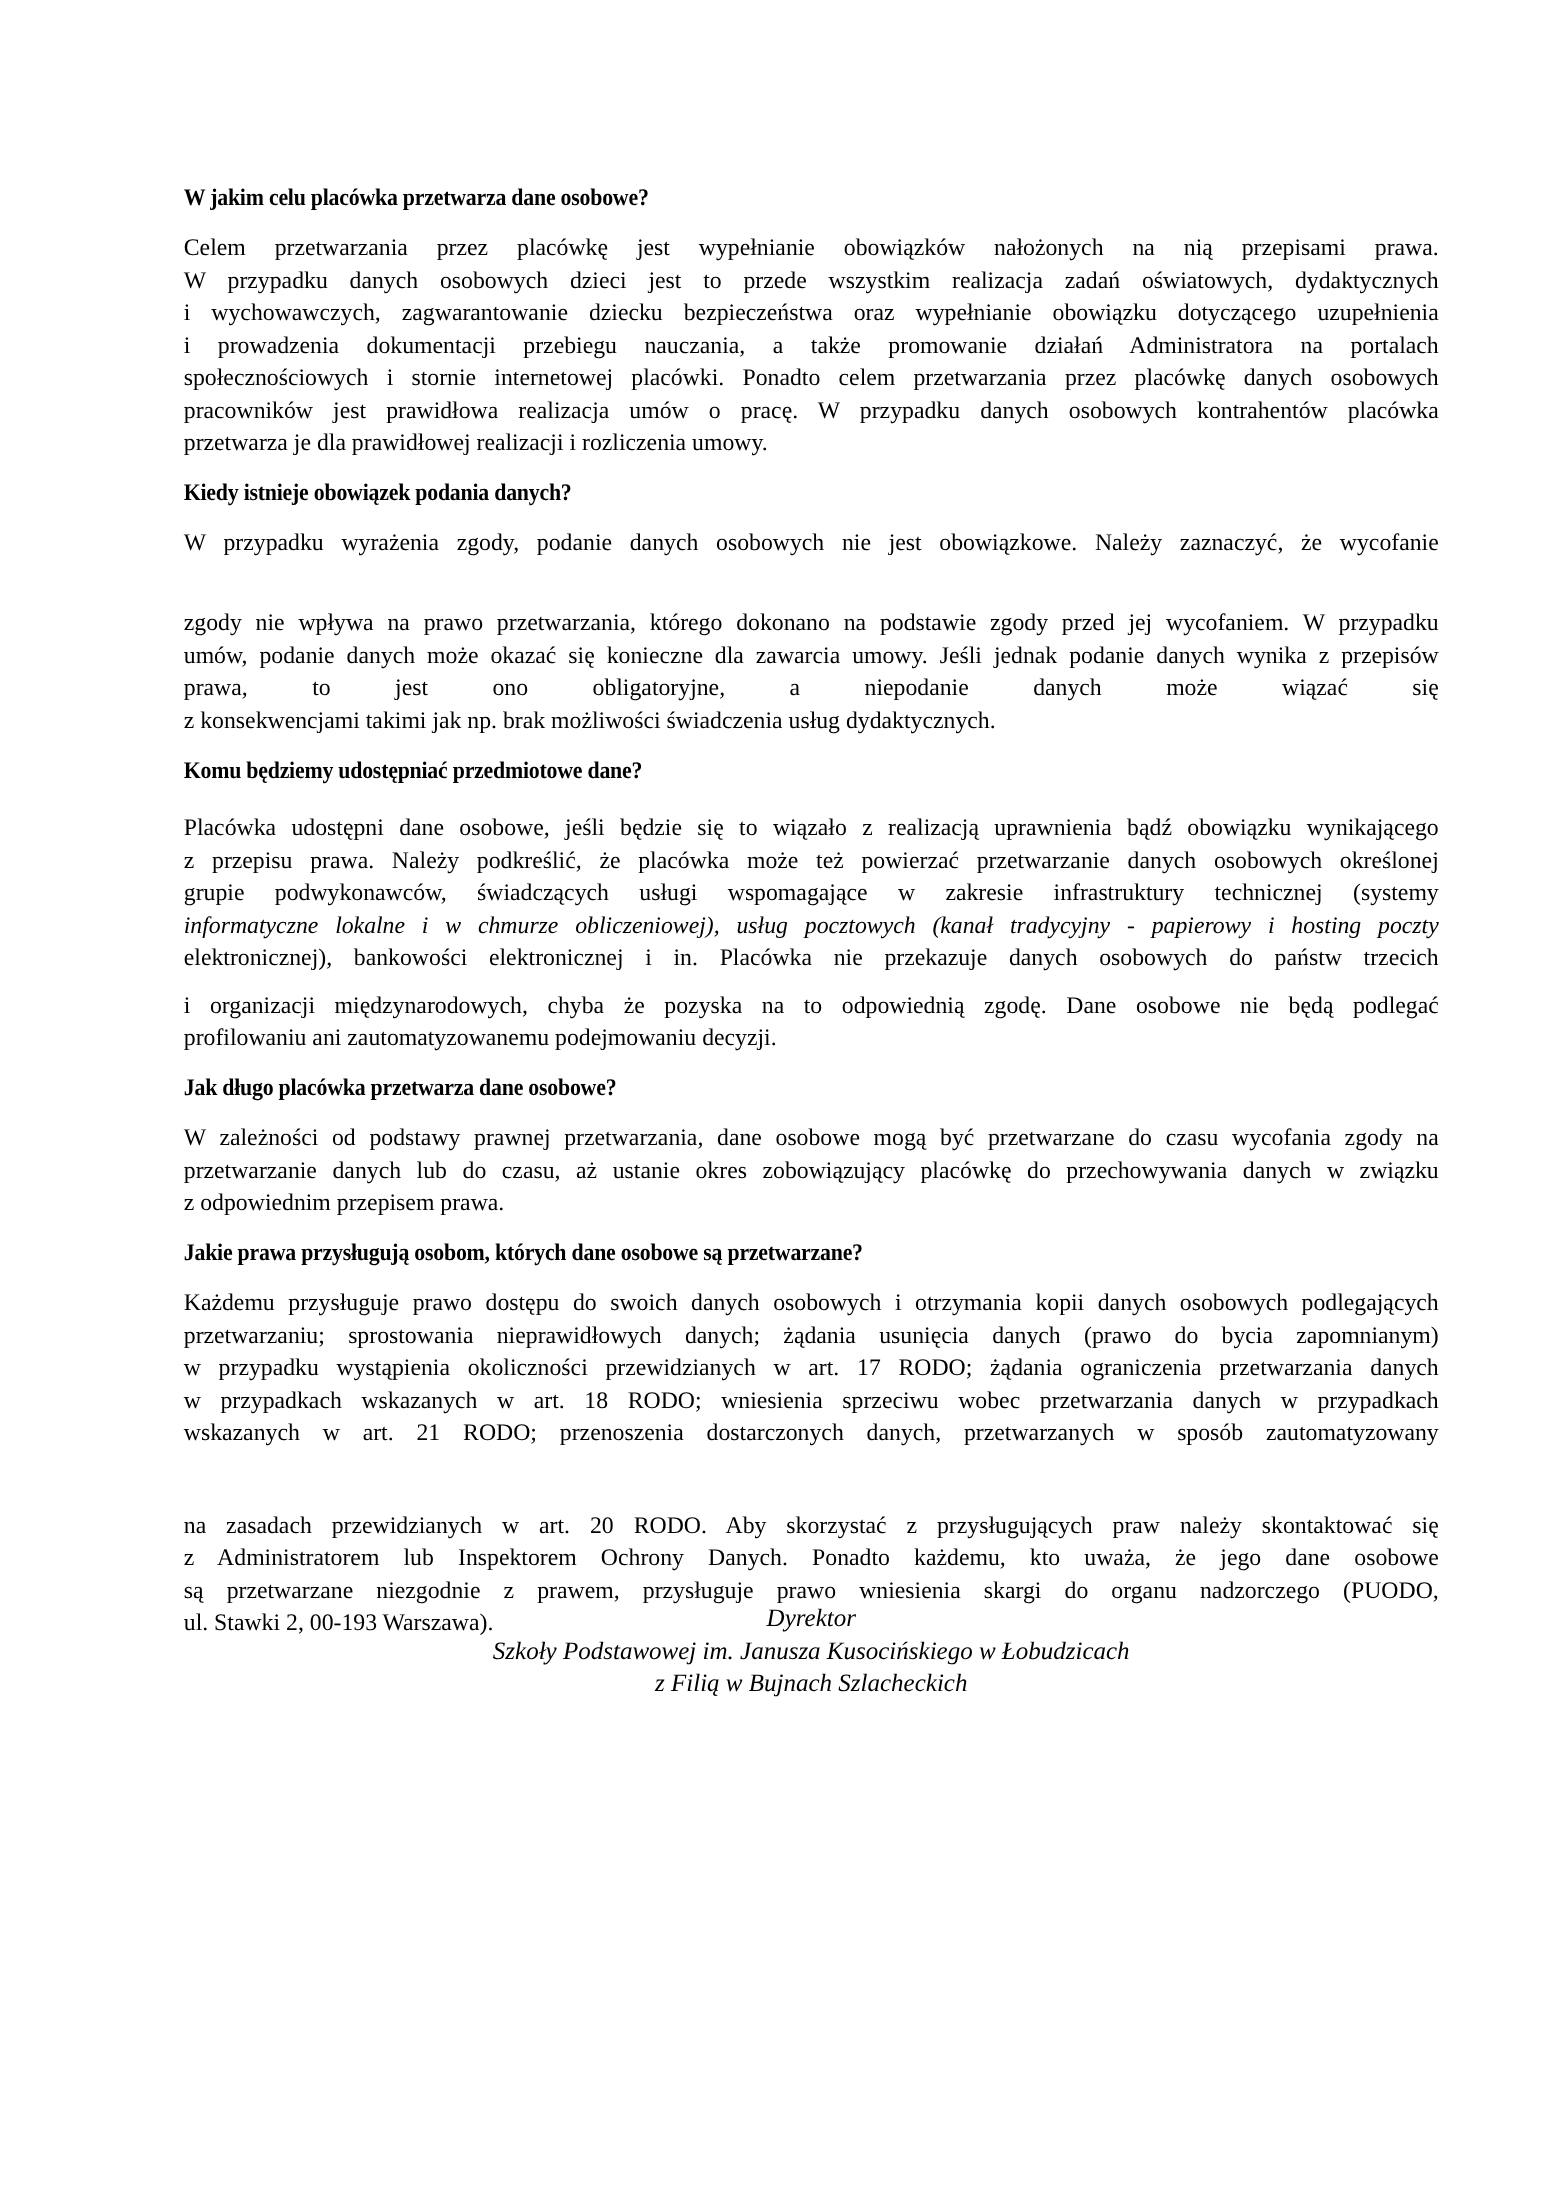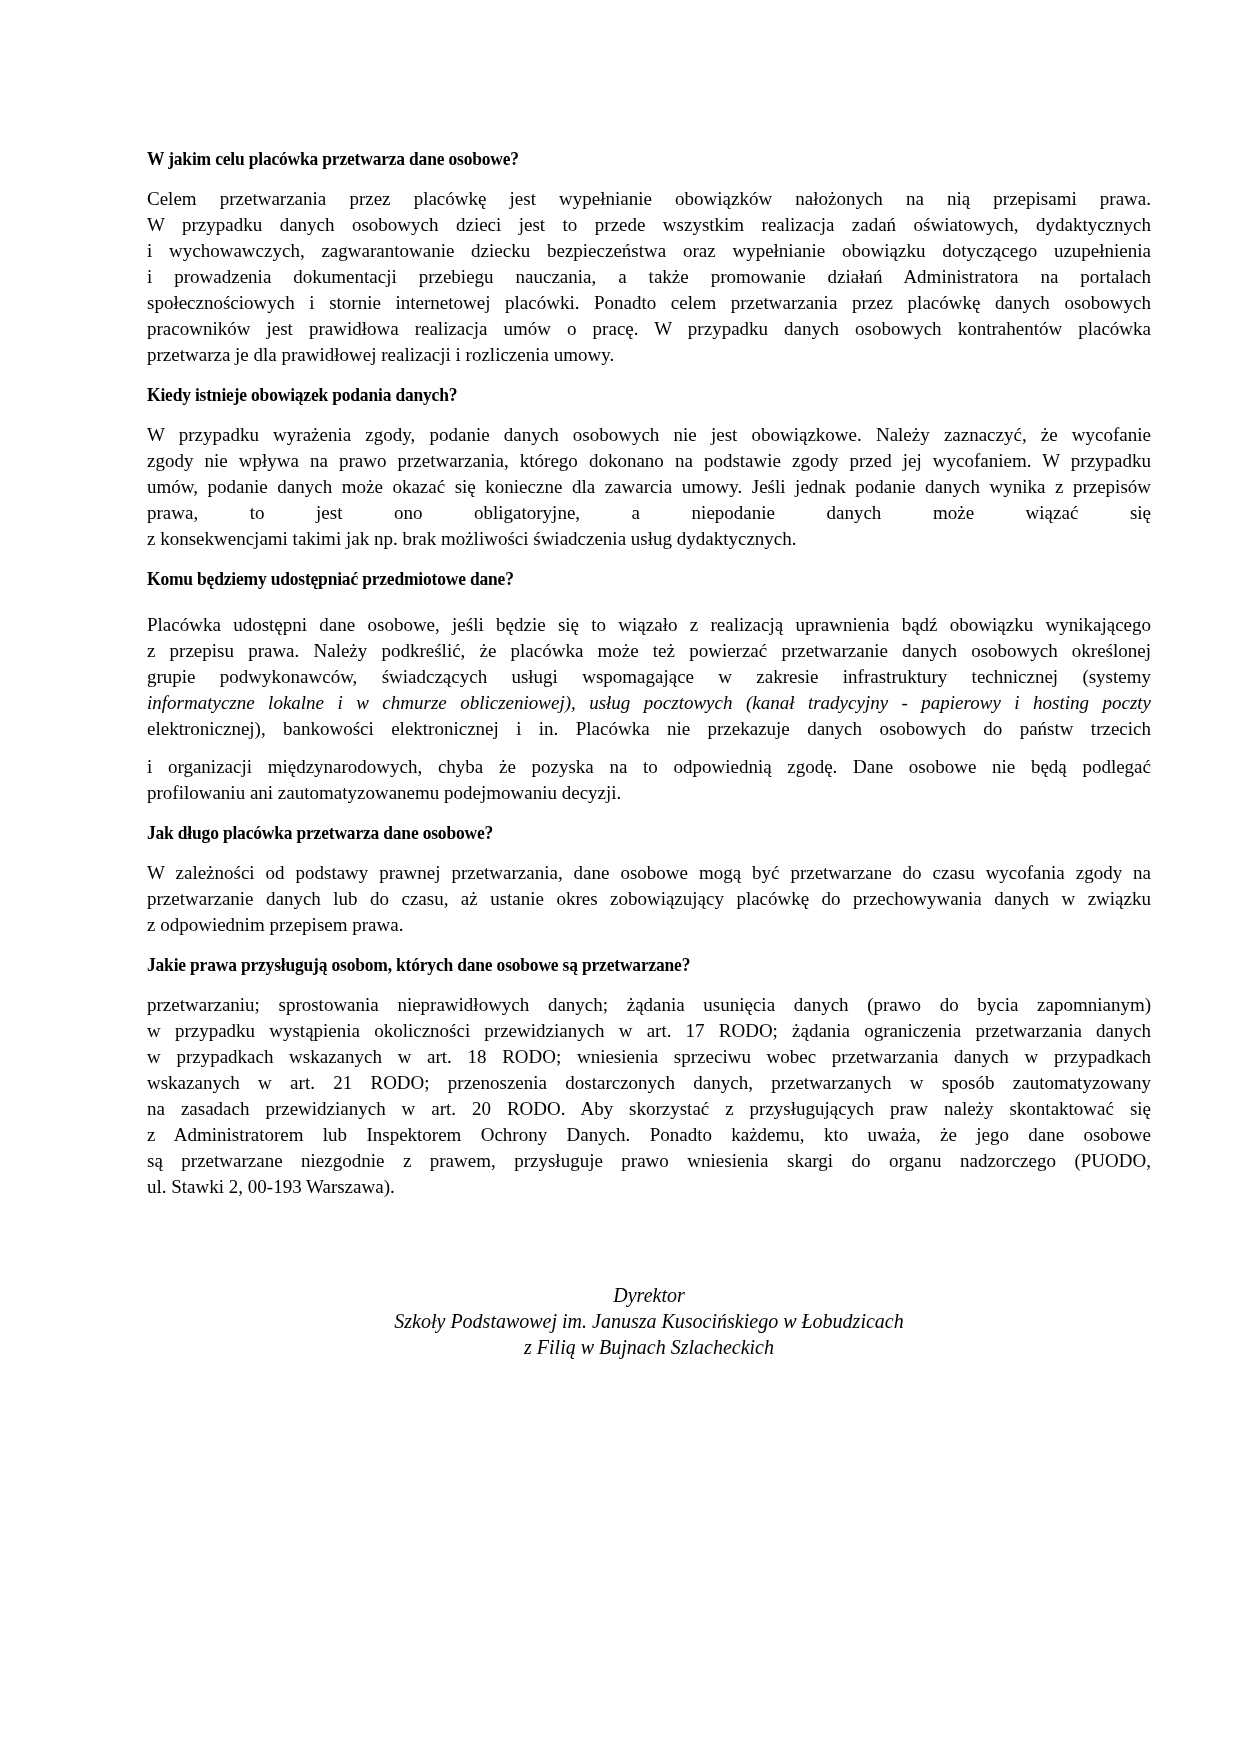--- a/index.html
+++ b/index.html
@@ -106,21 +106,21 @@
     </div>
   </div>
 
   <div class="section">
     <h2 class="heading">Kiedy istnieje obowiązek podania danych?</h2>
     <div class="para">
       <span class="line">
           <span class="line-inner" style="display: block; width: 100%;">W przypadku wyrażenia zgody, podanie danych osobowych nie jest obowiązkowe. Należy zaznaczyć, że wycofanie</span>
         </span>
       <span class="line">
-          <span class="line-inner" style="display: block; width: 100%;">zgody nie wpływa na prawo przetwarzania, którego dokonano na podstawie zgody przed jej wycofaniem. W przypadku</span>
+          <span class="line-inner" style="display: block; width: 100%; margin-top: 38px;">zgody nie wpływa na prawo przetwarzania, którego dokonano na podstawie zgody przed jej wycofaniem. W przypadku</span>
         </span>
       <span class="line">
           <span class="line-inner" style="display: block; width: 100%;">umów, podanie danych może okazać się konieczne dla zawarcia umowy. Jeśli jednak podanie danych wynika z przepisów</span>
         </span>
       <span class="line">
           <span class="line-inner" style="display: block; width: 100%;">prawa, to jest ono obligatoryjne, a niepodanie danych może wiązać się</span>
         </span>
       <span class="line last">
           <span class="line-inner" style="display: block; width: 100%;">z konsekwencjami takimi jak np. brak możliwości świadczenia usług dydaktycznych.</span>
         </span>
@@ -166,33 +166,36 @@
       <span class="line last">
           <span class="line-inner" style="display: block; width: 100%;">z odpowiednim przepisem prawa.</span>
         </span>
     </div>
   </div>
 
   <div class="section">
     <h2 class="heading">Jakie prawa przysługują osobom, których dane osobowe są przetwarzane?</h2>
     <div class="para">
       <span class="line">
+          <span class="line-inner" style="display: block; width: 100%;">Każdemu przysługuje prawo  dostępu do swoich danych osobowych i otrzymania kopii danych osobowych podlegających</span>
+        </span>
+      <span class="line">
           <span class="line-inner" style="display: block; width: 100%;">przetwarzaniu; sprostowania nieprawidłowych danych; żądania usunięcia danych (prawo do bycia zapomnianym)</span>
         </span>
       <span class="line">
           <span class="line-inner" style="display: block; width: 100%;">w przypadku wystąpienia okoliczności przewidzianych w art. 17 RODO; żądania ograniczenia przetwarzania danych</span>
         </span>
       <span class="line">
           <span class="line-inner" style="display: block; width: 100%;">w przypadkach wskazanych w art. 18 RODO; wniesienia sprzeciwu wobec przetwarzania danych  w przypadkach</span>
         </span>
       <span class="line">
           <span class="line-inner" style="display: block; width: 100%;">wskazanych w art. 21 RODO; przenoszenia dostarczonych danych, przetwarzanych w sposób zautomatyzowany</span>
         </span>
       <span class="line">
-          <span class="line-inner" style="display: block; width: 100%;">na zasadach przewidzianych w art. 20 RODO. Aby skorzystać z przysługujących praw należy skontaktować się</span>
+          <span class="line-inner" style="display: block; width: 100%; margin-top: 48px;">na zasadach przewidzianych w art. 20 RODO. Aby skorzystać z przysługujących praw należy skontaktować się</span>
         </span>
       <span class="line">
           <span class="line-inner" style="display: block; width: 100%;">z Administratorem lub Inspektorem Ochrony Danych. Ponadto każdemu, kto uważa, że jego dane osobowe</span>
         </span>
       <span class="line">
           <span class="line-inner" style="display: block; width: 100%;">są przetwarzane niezgodnie z prawem, przysługuje prawo wniesienia skargi do organu nadzorczego (PUODO,</span>
         </span>
       <span class="line last">
           <span class="line-inner" style="display: block; width: 100%;">ul. Stawki 2, 00-193 Warszawa).</span>
         </span>

